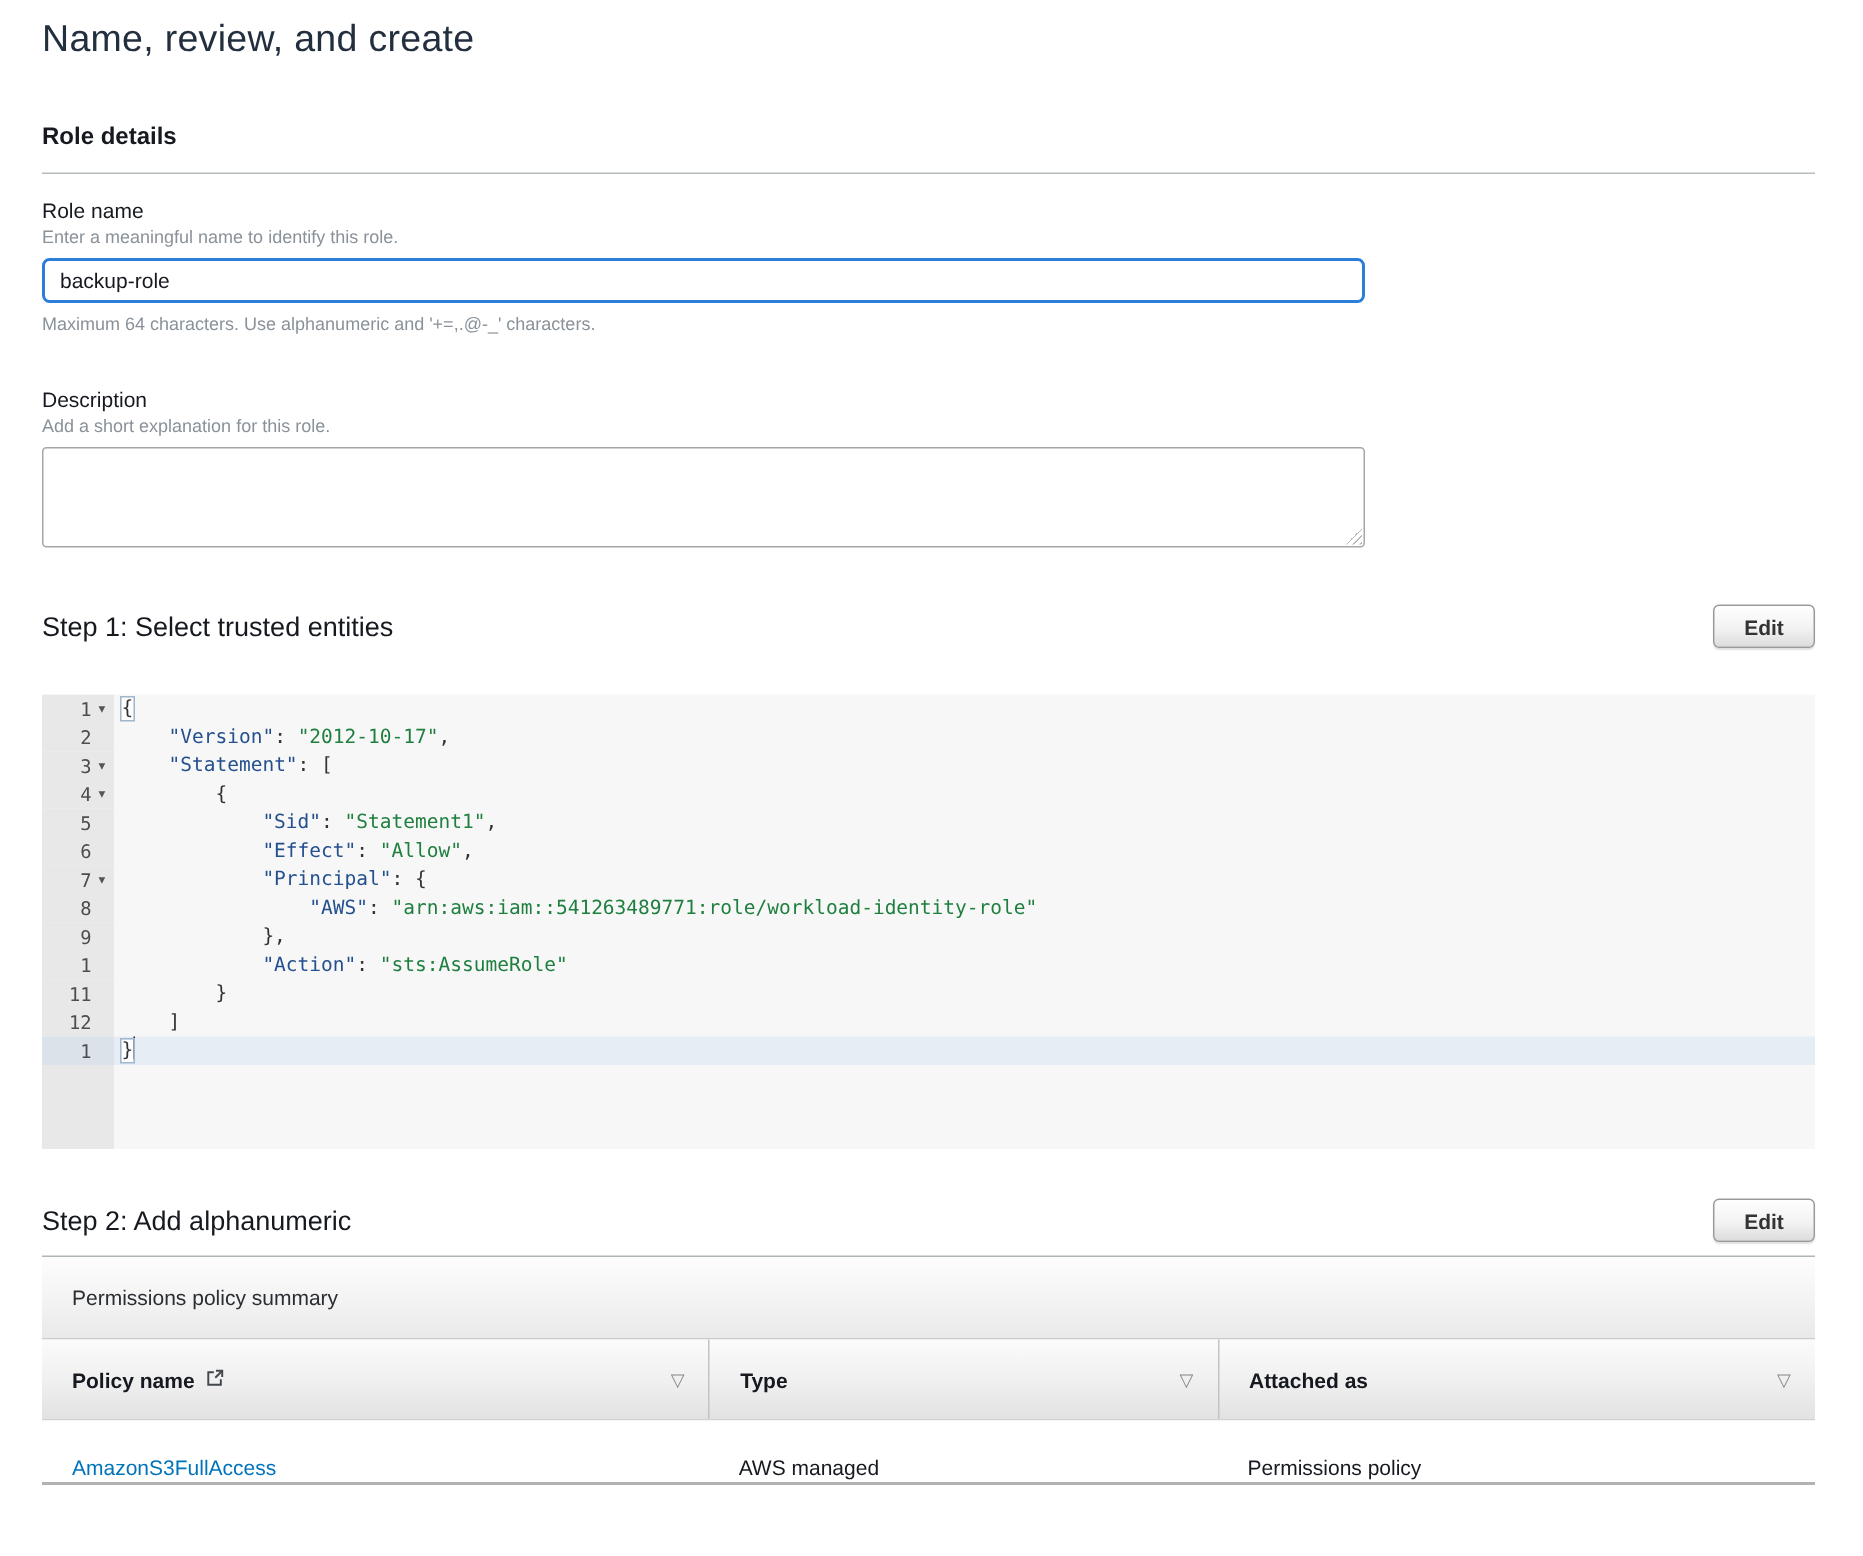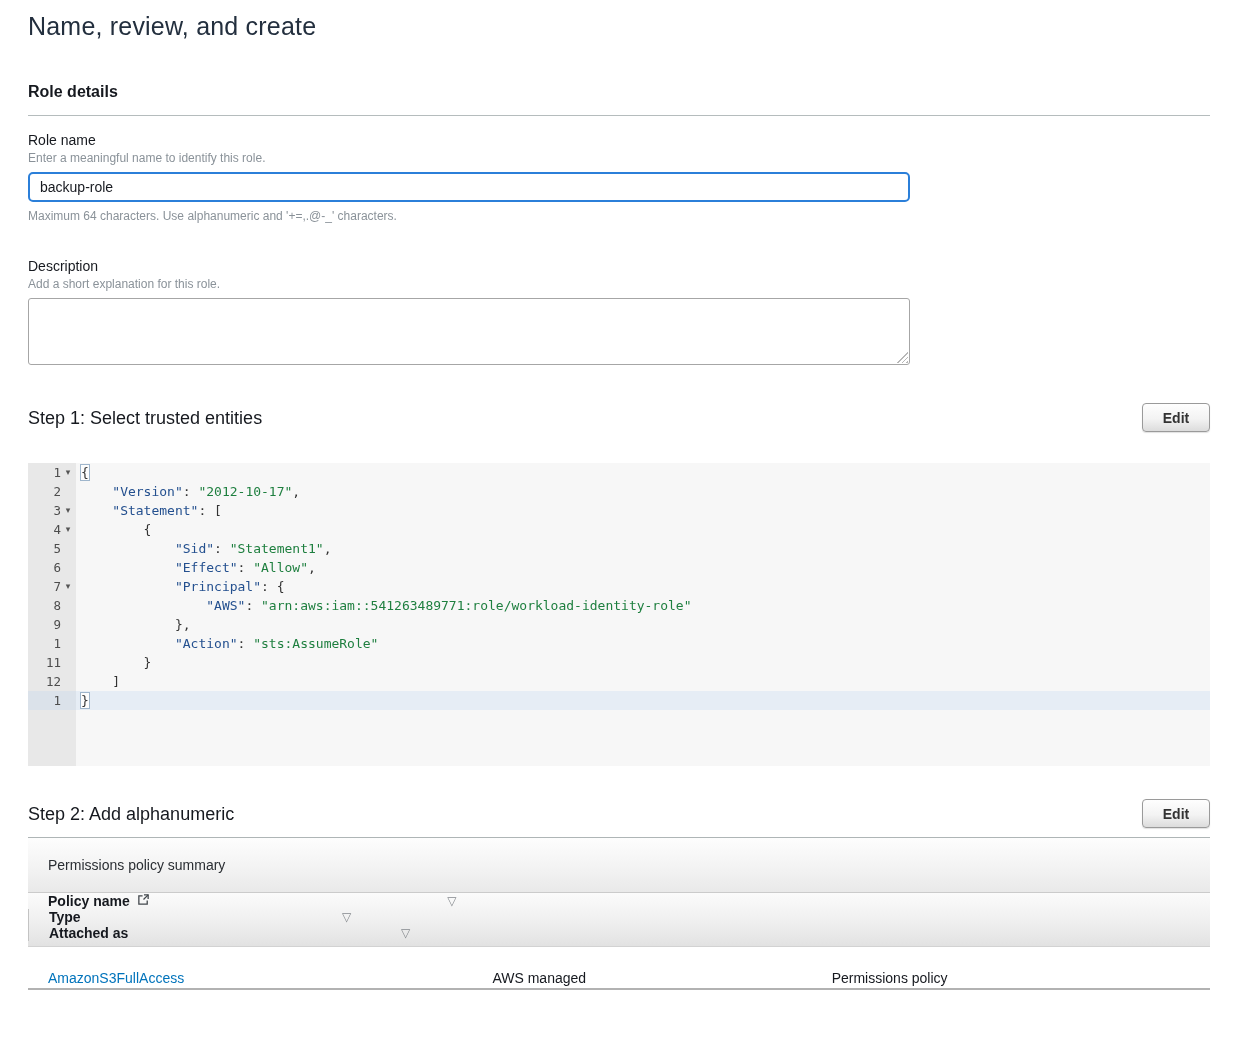--- a/index.html
+++ b/index.html
@@ -85,21 +85,20 @@
     background: linear-gradient(180deg, #fdfdfd 0%, #f2f2f2 60%, #e9e9e9 100%);
     border-bottom: 1px solid #cbcbcb;
     display: flex; align-items: center; padding-left: 20px;
   }
   .panel-title { font-size: 14px; color: #2a2e33; }
   .tbl { width: 1182px; }
   .tbl-head {
     display: flex; height: 54px;
     background: linear-gradient(180deg, #fbfbfb 0%, #efefef 55%, #e2e2e2 100%);
     border-bottom: 1px solid #d2d2d2;
-    flex-direction: column;
   }
   .th {
     display: flex; align-items: center; padding: 0 16px 0 20px;
     font-size: 14px; font-weight: bold; color: #16191f; position: relative;
   }
   .th .th-label { margin-right: 7px; }
   .th .spacer { flex: 1; }
   .th + .th { border-left: 1px solid #c3c3c3; }
   .sort-tri { color: #85898d; font-size: 12px; font-weight: normal; }
   .ext-link-icon { display: inline-block; margin-right: 6px; }

